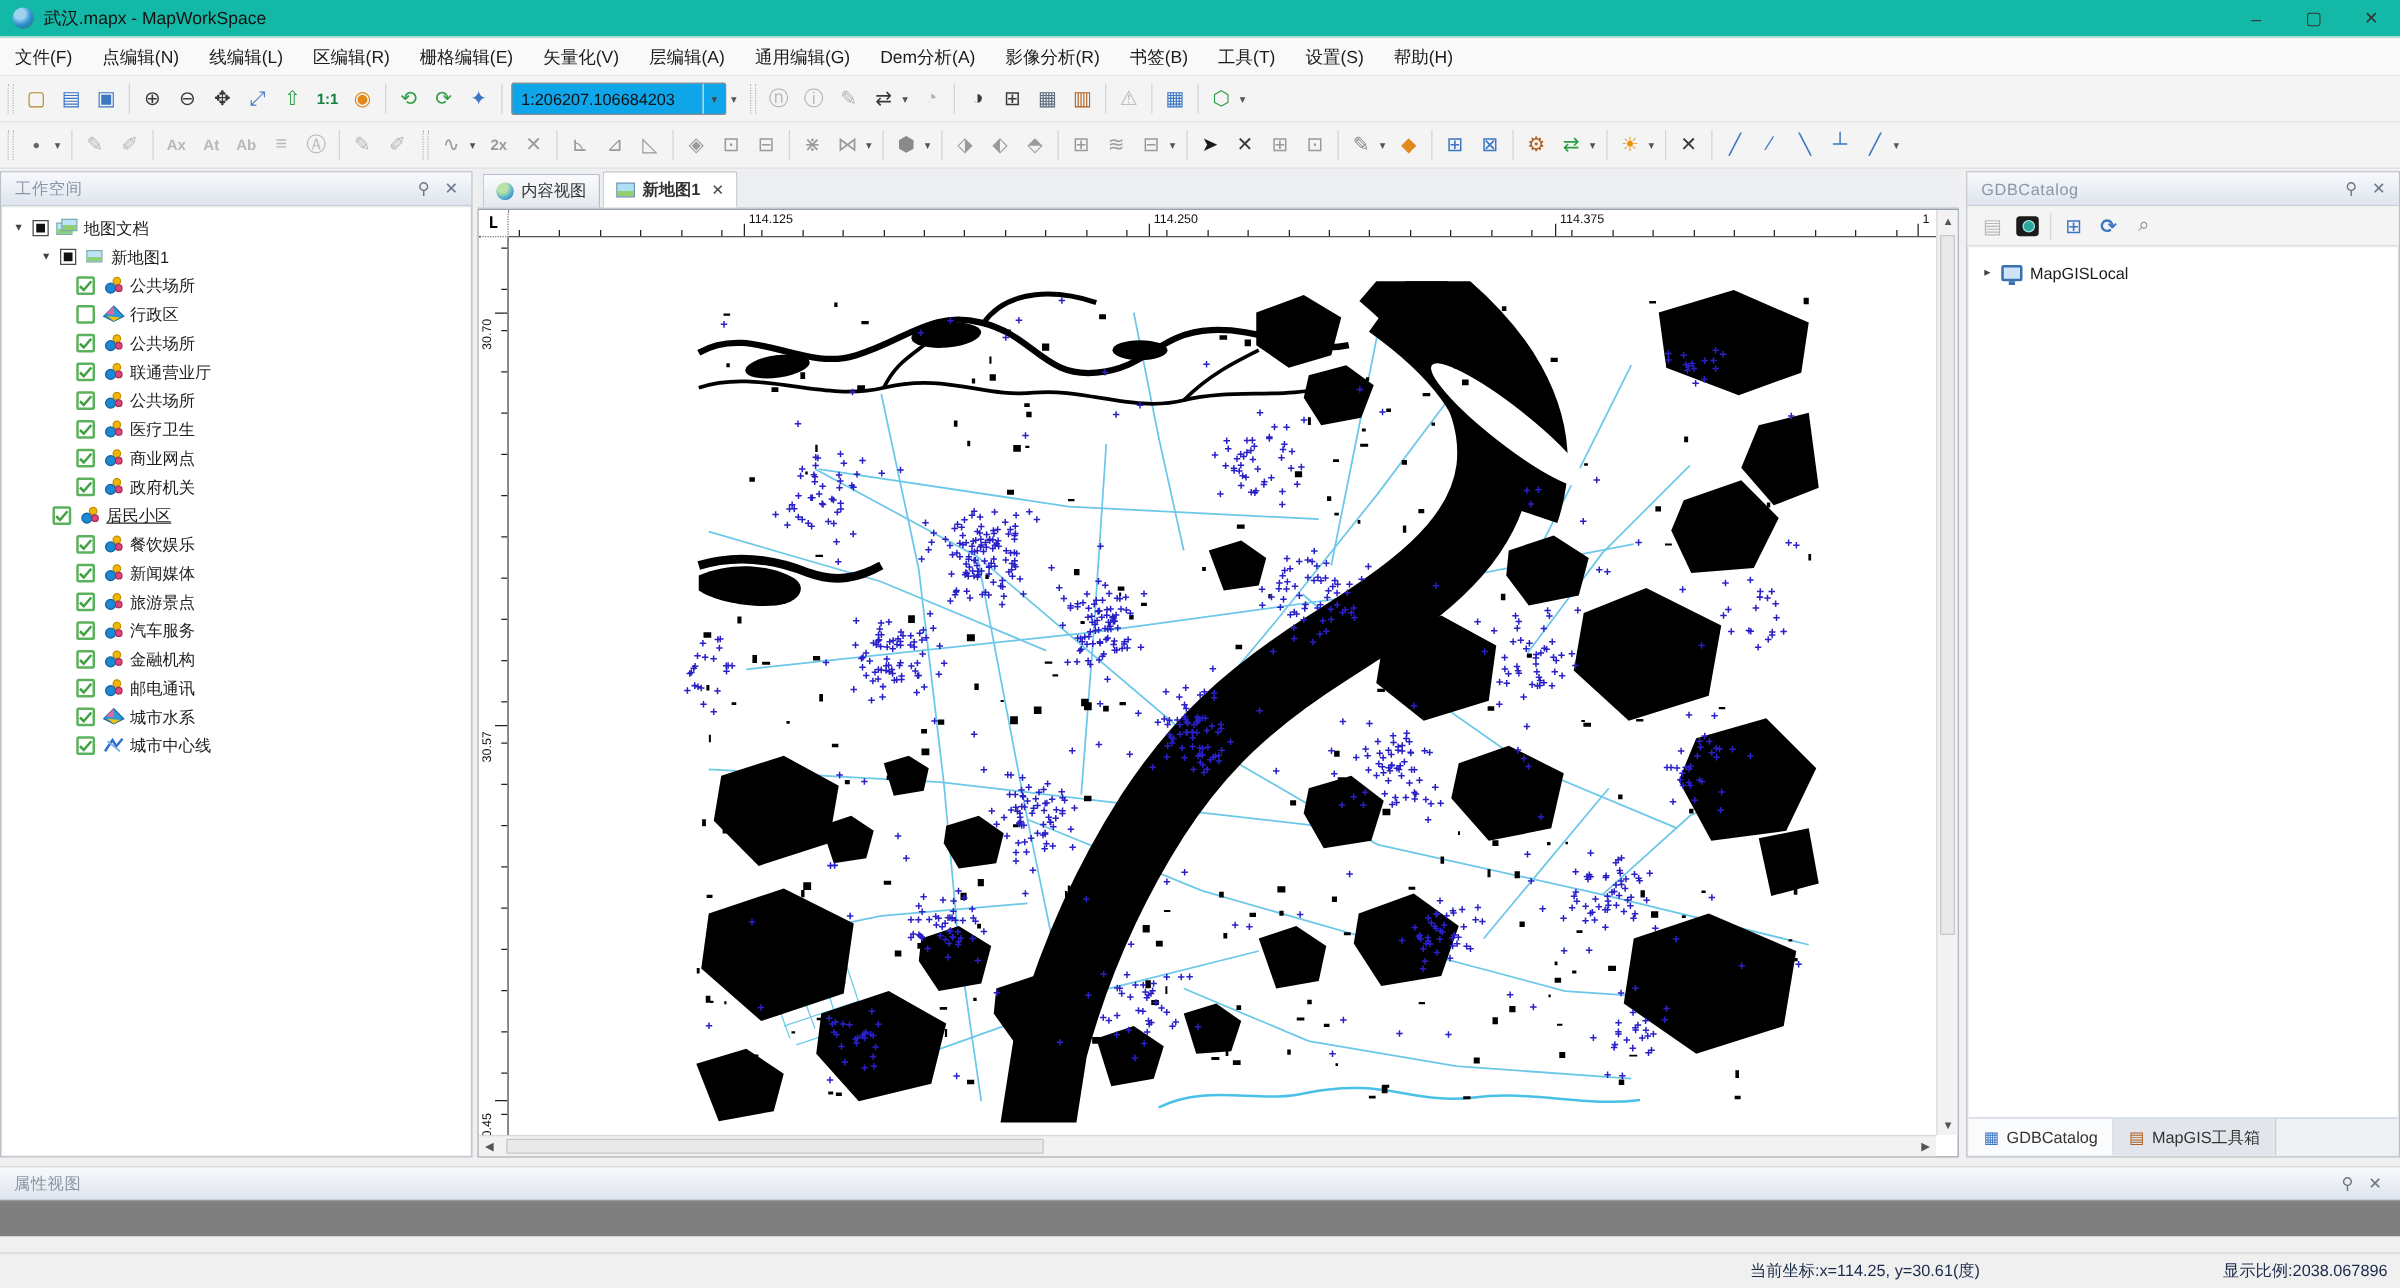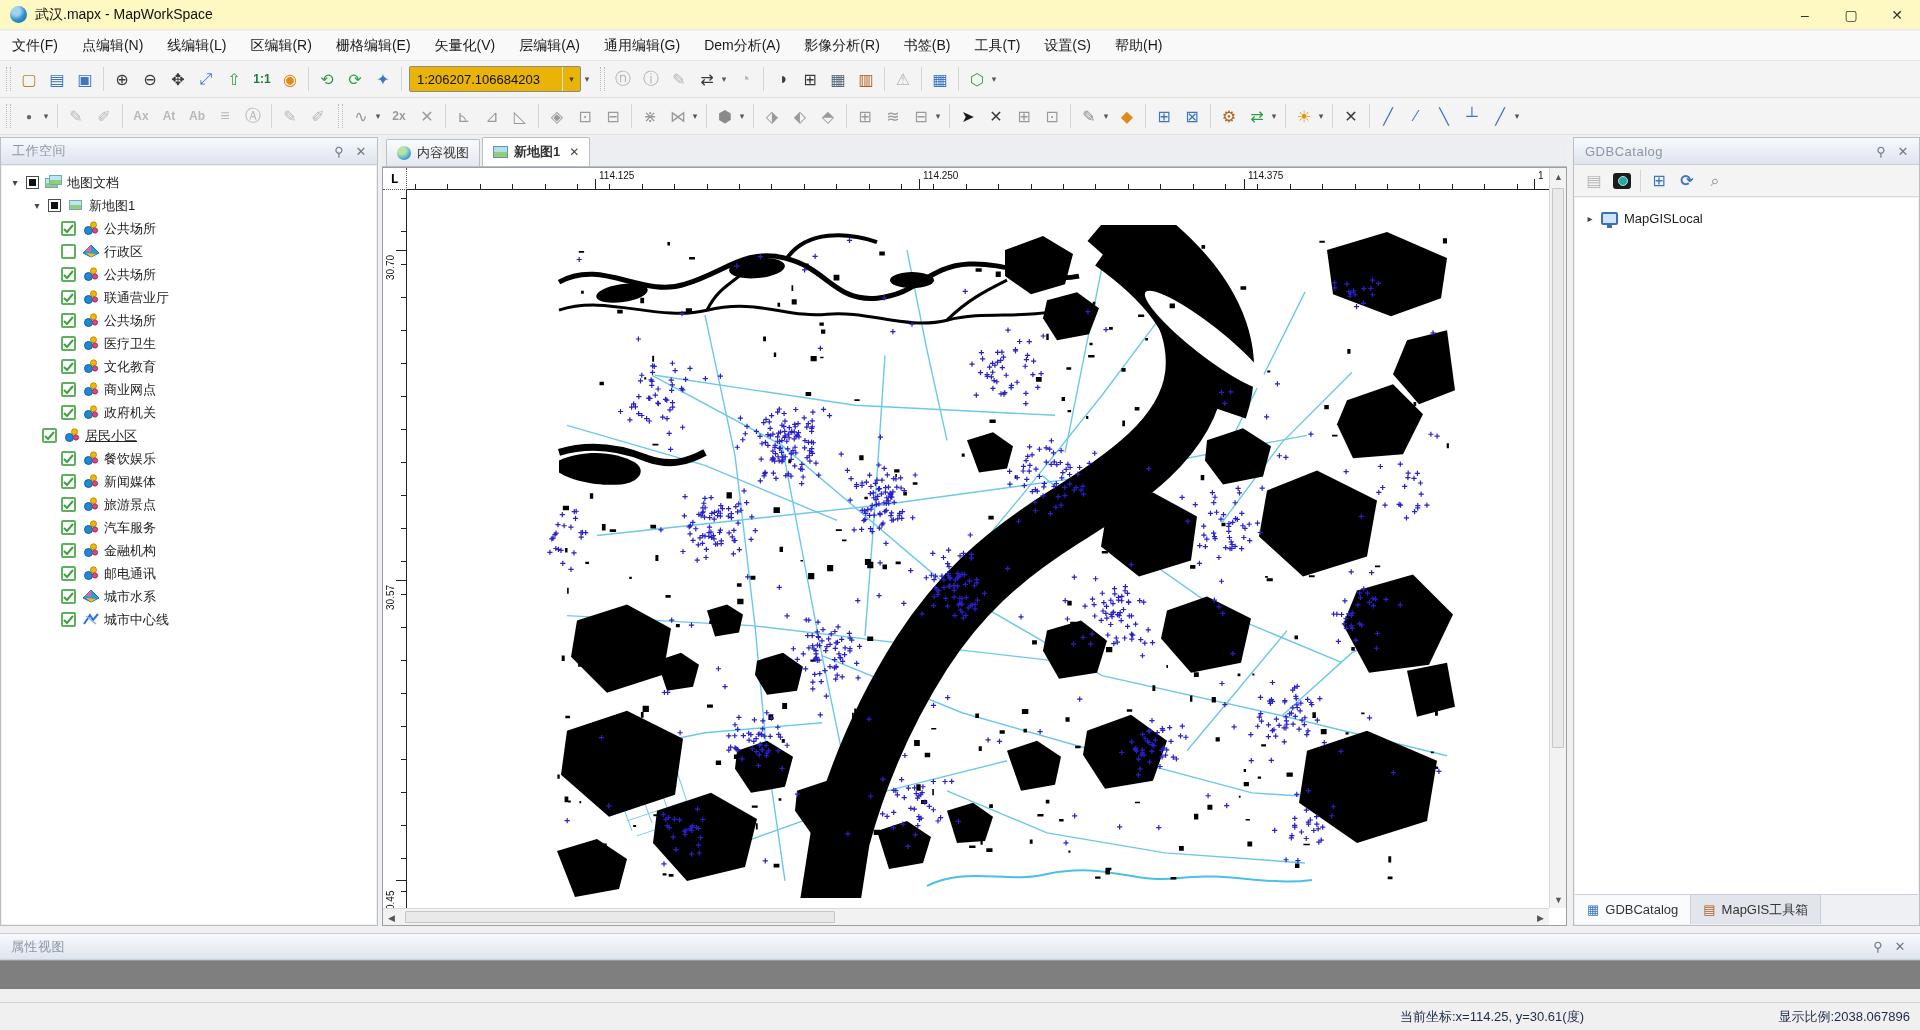--- a/index.html
+++ b/index.html
@@ -1,20 +1,20 @@
 <!DOCTYPE html>
 <html><head>
 <meta charset="utf-8">
 <style>
   * { margin:0; padding:0; box-sizing:border-box; }
   html,body { width:1920px; height:1030px; overflow:hidden; background:#f0f0f0;
               font-family:"Liberation Sans","DejaVu Sans",sans-serif; font-size:13px; color:#222; }
 
   
-  #titlebar { position:absolute; left:0; top:0; width:1920px; height:30px; background:#fef9c3;
+  #titlebar { position:absolute; left:0; top:0; width:1920px; height:30px; background:#14b8a6;
               display:flex; align-items:center; border-bottom:1px solid #e8e8e8;}
   #app-globe { width:17px; height:17px; border-radius:50%; margin:0 8px 0 10px;
                background:radial-gradient(circle at 35% 30%, #9fd4f0 0 25%, #2e8fd0 55%, #1c6f5a 100%); }
   #window-title { font-size:14px; color:#111; }
   #win-controls { margin-left:auto; display:flex; }
   .win-btn { width:46px; height:29px; display:flex; align-items:center; justify-content:center;
              color:#333; font-size:14px; }
 
   
   #menubar { position:absolute; left:0; top:31px; width:1920px; height:30px; background:#f9f9f9;
@@ -26,21 +26,21 @@
              display:flex; align-items:center; border-bottom:1px solid #e0e0e0; overflow:hidden;}
   #toolbar1 { top:61px; }
   #toolbar2 { top:98px; }
   .tb-icon { min-width:26px; height:28px; display:flex; align-items:center; justify-content:center;
              font-size:16px; border-radius:2px; margin:0 1px; }
   .tb-sep { width:1px; height:24px; background:#d4d4d4; margin:0 4px; }
   .tb-grip { width:5px; height:24px; margin:0 4px 0 6px;
              border-left:1px dotted #b9b9b9; border-right:1px dotted #b9b9b9; }
   .tb-caret { font-size:9px; color:#555; min-width:12px; margin-left:-3px; }
   .tb-text { font-size:12px; font-weight:bold; }
-  #scale-combo { width:172px; height:26px; background:#eab308; border:1px solid #8a8a8a; border-radius:2px;
+  #scale-combo { width:172px; height:26px; background:#0ea5e9; border:1px solid #8a8a8a; border-radius:2px;
                  display:flex; align-items:center; margin:0 3px; }
   #scale-combo .val { flex:1; padding-left:7px; font-size:13px; color:#111; white-space:nowrap; overflow:hidden;}
   #scale-combo .dd { width:18px; height:100%; display:flex; align-items:center; justify-content:center;
                      font-size:9px; color:#444; border-left:1px solid #e0e0e0;}
 
   
   .panel { position:absolute; background:#f0f0f0; border:1px solid #b9bfc7; }
   .panel-header { height:27px; background:linear-gradient(#f7f9fc,#dfe5ee); border-bottom:1px solid #c8cfd9;
                   display:flex; align-items:center; padding:0 6px 0 11px; }
   .panel-title { color:#8b96a6; font-size:13px; letter-spacing:0.5px; }
@@ -392,35 +392,20 @@
           </svg>
         </span>
         <span class="tw-icon">
           <svg width="18" height="15">
             <circle cx="6.5" cy="9.5" r="4" fill="#1e88d2" stroke="#1061a0"></circle>
             <circle cx="11.5" cy="3.8" r="3" fill="#f2b705" stroke="#c28f00"></circle>
             <circle cx="13" cy="9.5" r="2.6" fill="#e0457b" stroke="#a82a58"></circle>
           </svg>
         </span>
         <span class="tw-label">医疗卫生</span>
-      </div>
-      <div class="tree-row" style="padding-left: 56px;">
-        <span class="tw-check">
-          <svg width="11" height="10">
-            <polyline points="1,5 4,8 10,1" fill="none" stroke="#3fa03f" stroke-width="2"></polyline>
-          </svg>
-        </span>
-        <span class="tw-icon">
-          <svg width="18" height="15">
-            <circle cx="6.5" cy="9.5" r="4" fill="#1e88d2" stroke="#1061a0"></circle>
-            <circle cx="11.5" cy="3.8" r="3" fill="#f2b705" stroke="#c28f00"></circle>
-            <circle cx="13" cy="9.5" r="2.6" fill="#e0457b" stroke="#a82a58"></circle>
-          </svg>
-        </span>
-        <span class="tw-label">文化教育</span>
       </div>
       <div class="tree-row" style="padding-left: 56px;">
         <span class="tw-check">
           <svg width="11" height="10">
             <polyline points="1,5 4,8 10,1" fill="none" stroke="#3fa03f" stroke-width="2"></polyline>
           </svg>
         </span>
         <span class="tw-icon">
           <svg width="18" height="15">
             <circle cx="6.5" cy="9.5" r="4" fill="#1e88d2" stroke="#1061a0"></circle>

